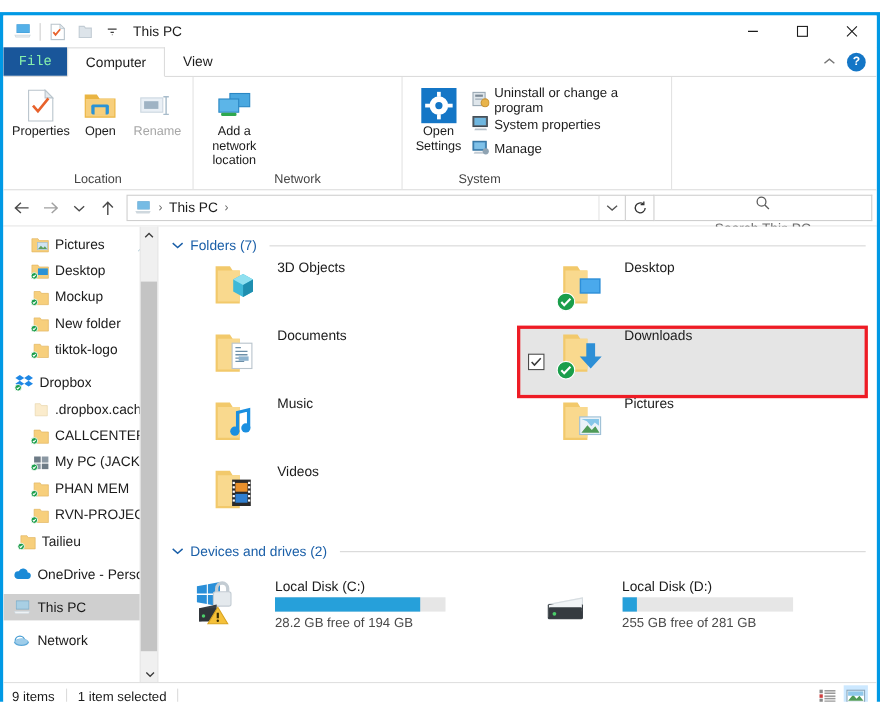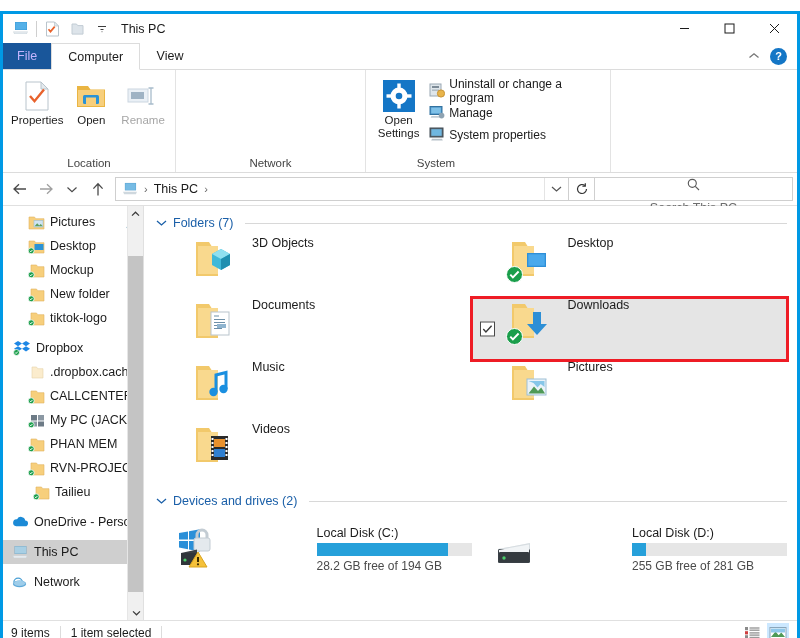--- a/index.html
+++ b/index.html
@@ -45,21 +45,21 @@
   
   .tabstrip {
     height: 26px; display: flex; align-items: stretch;
     background: #ffffff; position: relative;
   }
   .tab {
     display: flex; align-items: center; justify-content: center;
     font-size: 12.5px; color: #1b1b1b; padding: 0 16px; min-width: 60px;
   }
   .tab.file {
-    background: #19569a; color: #c4b5fd; min-width: 47px; padding: 0 14px;
+    background: #19569a; color: #86efac; min-width: 47px; padding: 0 14px; font-family: Liberation Mono, monospace;
   }
   .tab.active {
     background: #ffffff; border: 1px solid #dcdcdc; border-bottom: 1px solid #ffffff;
     margin-bottom: -1px; position: relative; z-index: 3;
   }
   .tabstrip-right {
     position: absolute; right: 4px; top: 0; height: 26px;
     display: flex; align-items: center; gap: 8px; padding-right: 6px;
   }
   .chev-up { width: 16px; height: 16px; display: flex; align-items: center; justify-content: center; }
@@ -175,23 +175,22 @@
   .cell-ico { width: 48px; height: 48px; position: relative; flex: none; }
   .cell-label { font-size: 12.5px; color: #1b1b1b; }
   .cell-check {
     position: absolute; left: 8px; top: 50%; transform: translateY(-50%);
     width: 15px; height: 15px; border: 1px solid #4a4a4a; background: #fff;
     display: flex; align-items: center; justify-content: center;
   }
 
   .drives { display: flex; flex-wrap: wrap; margin-top: 2px; }
   .drive {
-    width: 50%; height: 70px; display: flex; align-items: center; gap: 8px;
+    width: 50%; height: 70px; display: flex; align-items: center; gap: 24px;
     padding-left: 20px;
-    justify-content: space-between;
   }
   .drive-ico { width: 50px; height: 48px; position: relative; flex: none; }
   .drive-info { display: flex; flex-direction: column; gap: 3px; }
   .drive-name { font-size: 12.5px; color: #1b1b1b; }
   .bar-track { width: 155px; height: 13px; background: #e6e6e6; }
   .bar-fill { height: 13px; background: #26a0da; }
   .drive-free { font-size: 12px; color: #4a4a4a; }
 
   
   .statusbar {
@@ -312,20 +311,30 @@
               </svg>
           </div>
           <div class="lbl">Rename</div>
         </div>
       </div>
       <div class="rgroup-label">Location</div>
     </div>
 
     <div class="rgroup" style="width:190px">
       <div class="rgroup-items">
+        <div class="rbtn" style="width:62px">
+          <div class="ico">
+            <svg width="36" height="26" viewBox="0 0 36 26">
+                <rect x="14" y="2" width="18" height="12" fill="#4aa8e0" stroke="#2a87c4"></rect>
+                <rect x="4" y="7" width="18" height="12" fill="#5cb5e8" stroke="#2a87c4"></rect>
+                <rect x="6" y="19.5" width="14" height="3" rx="1.2" fill="#2fa84f"></rect>
+              </svg>
+          </div>
+          <div class="lbl wrap">Add a network location</div>
+        </div>
       </div>
       <div class="rgroup-label">Network</div>
     </div>
 
     <div class="rgroup" style="width:245px">
       <div class="rgroup-items">
         <div class="rbtn" style="width:56px">
           <div class="ico">
             <svg width="34" height="34" viewBox="0 0 34 34">
                 <rect x="1" y="1" width="32" height="32" fill="#1476c6"></rect>
@@ -348,38 +357,38 @@
                   <rect x="3" y="4" width="7" height="2" fill="#7d8b97"></rect>
                   <rect x="3" y="7.5" width="7" height="1.3" fill="#a7b3bd"></rect>
                   <circle cx="12" cy="11.5" r="3.6" fill="#e8b44b" stroke="#c99434"></circle>
                 </svg>
             </span>
             <span>Uninstall or change a program</span>
           </div>
           <div class="rbtn-small">
             <span>
               <svg width="16" height="16" viewBox="0 0 16 16">
+                  <rect x="1" y="2" width="13" height="9" fill="#5b6670" stroke="#3f4a53"></rect>
+                  <rect x="2.3" y="3.2" width="10.4" height="6.6" fill="#6fb7e0"></rect>
+                  <path d="M3 12.8h10l.8 1.7H2.2z" fill="#b7c1c9"></path>
+                </svg>
+            </span>
+            <span>System properties</span>
+          </div>
+          <div class="rbtn-small">
+            <span>
+              <svg width="16" height="16" viewBox="0 0 16 16">
                   <rect x="1" y="2.5" width="12" height="8" fill="#4a90c4" stroke="#32729f"></rect>
                   <rect x="2.2" y="3.6" width="9.6" height="5.8" fill="#7fc1e8"></rect>
                   <path d="M2.5 12h10l.9 1.8H1.6z" fill="#c3ccd4"></path>
                   <circle cx="12.6" cy="11.6" r="2.8" fill="#8fa3b2"></circle>
                 </svg>
             </span>
             <span>Manage</span>
           </div>
-          <div class="rbtn-small">
-            <span>
-              <svg width="16" height="16" viewBox="0 0 16 16">
-                  <rect x="1" y="2" width="13" height="9" fill="#5b6670" stroke="#3f4a53"></rect>
-                  <rect x="2.3" y="3.2" width="10.4" height="6.6" fill="#6fb7e0"></rect>
-                  <path d="M3 12.8h10l.8 1.7H2.2z" fill="#b7c1c9"></path>
-                </svg>
-            </span>
-            <span>System properties</span>
-          </div>
         </div>
       </div>
       <div class="rgroup-label" style="width:140px">System</div>
     </div>
 
     <div class="rgroup" style="flex:1"></div>
   </div>
 
   <div class="addrbar">
     <div class="navbtn">
@@ -563,21 +572,21 @@
         <span class="nav-ico">
           <svg width="17" height="15" viewBox="0 0 17 15">
               <path d="M3 2h5.5l1.2 1.7H16V14H3z" fill="#f7cf7c" stroke="#e0b45f" stroke-width=".6"></path>
               <circle cx="3.2" cy="11.8" r="3" fill="#1a9e4b" stroke="#fff" stroke-width=".8"></circle>
               <path d="M1.9 11.8l.9 1 1.7-1.9" stroke="#fff" stroke-width="1" fill="none"></path>
             </svg>
         </span>
         <span class="nav-label">RVN-PROJECT</span>
       </div>
 
-      <div class="nav-item" style="padding-left:29px">
+      <div class="nav-item" style="padding-left:12px">
         <span class="nav-ico">
           <svg width="17" height="15" viewBox="0 0 17 15">
               <path d="M3 2h5.5l1.2 1.7H16V14H3z" fill="#f7cf7c" stroke="#e0b45f" stroke-width=".6"></path>
               <circle cx="3.2" cy="11.8" r="3" fill="#1a9e4b" stroke="#fff" stroke-width=".8"></circle>
               <path d="M1.9 11.8l.9 1 1.7-1.9" stroke="#fff" stroke-width="1" fill="none"></path>
             </svg>
         </span>
         <span class="nav-label">Tailieu</span>
       </div>
 

